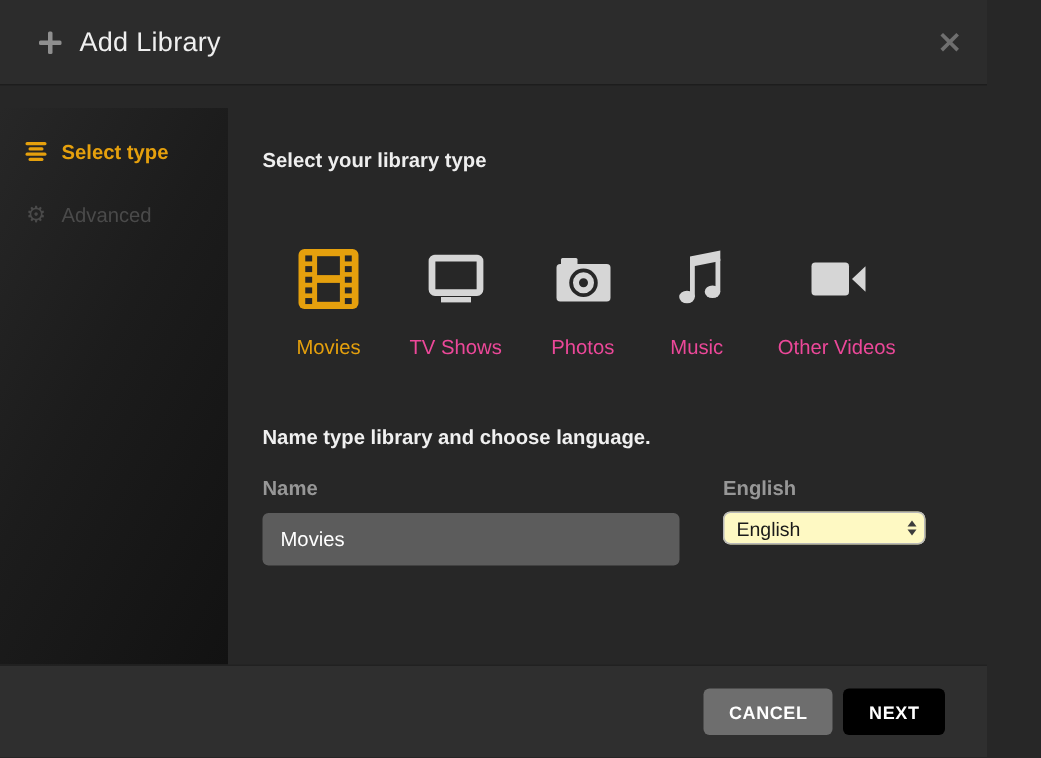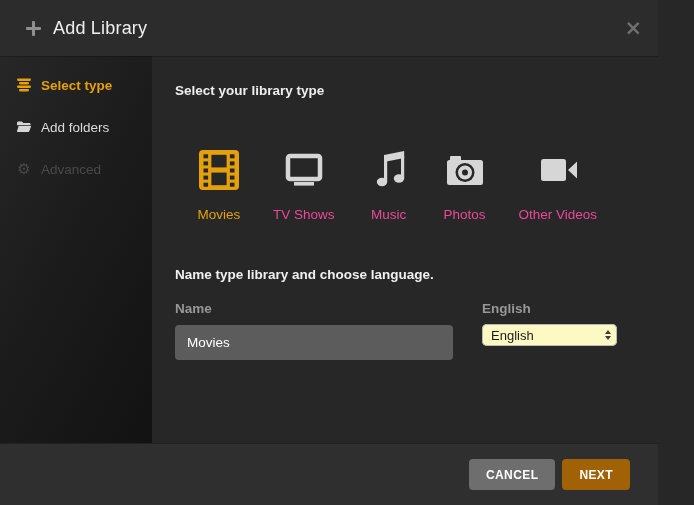--- a/index.html
+++ b/index.html
@@ -25,21 +25,21 @@
   .plus-icon::before { left:6px; top:0; width:3px; height:15px; }
   .plus-icon::after  { left:0; top:6px; width:15px; height:3px; }
   .header-title { color:#efefef; font-size:18px; font-weight:500; margin-left:12px; letter-spacing:.2px; }
   .close-btn {
     position:absolute; right:16px; top:50%; transform:translateY(-50%);
     color:#6f6f6f; font-size:21px; font-weight:700; line-height:1; cursor:pointer;
     font-family:"DejaVu Sans",sans-serif;
   }
 
   
-  .body { flex:1; display:flex; min-height:0; }
+  .body { flex:1; display:flex; min-height:0;margin-top:16px; }
   .sidebar {
     width:152px; flex:0 0 152px;
     background:linear-gradient(118deg,#272727 0%,#1c1c1c 45%,#121212 100%);
     padding-top:8px;
   }
   .sidebar-item {
     height:42px; display:flex; align-items:center; gap:9px;
     padding-left:16px; font-size:13.5px; cursor:pointer;
   }
   .sidebar-item .si-icon { width:16px; height:16px; display:flex; align-items:center; justify-content:center; }
@@ -85,21 +85,21 @@
     display:flex; align-items:center; justify-content:flex-end;
     gap:7px; padding-right:28px; border-top:1px solid rgba(0,0,0,0.28);
   }
   .btn {
     height:31px; border:none; border-radius:4px; color:#ffffff;
     font-size:12px; font-weight:700; letter-spacing:.4px; cursor:pointer;
     font-family:"Liberation Sans","DejaVu Sans",sans-serif;
     display:flex; align-items:center; padding:0 17px;
   }
   .btn-cancel { background:#6e6e6e; }
-  .btn-next   { background:#a16207; }
+  .btn-next   { background:#000000; }
 </style>
 </head>
 <body>
 
 <div class="dialog">
 
   <div class="header">
     <span class="plus-icon"></span>
     <span class="header-title">Add Library</span>
     <span class="close-btn">×</span>
@@ -111,29 +111,20 @@
       <div class="sidebar-item active">
         <span class="si-icon">
           <svg width="16" height="16" viewBox="0 0 16 16">
             <rect x="1" y="1.6" width="14" height="2.3" rx="1.1" fill="#e5a00d"></rect>
             <rect x="3" y="5.1" width="10" height="2.3" rx="1.1" fill="#e5a00d"></rect>
             <rect x="1" y="8.6" width="14" height="2.3" rx="1.1" fill="#e5a00d"></rect>
             <rect x="3" y="12.1" width="10" height="2.3" rx="1.1" fill="#e5a00d"></rect>
           </svg>
         </span>
         <span>Select type</span>
-      </div>
-      <div class="sidebar-item default">
-        <span class="si-icon">
-          <svg width="16" height="16" viewBox="0 0 16 16">
-            <path d="M1 4c0-.8.6-1.4 1.4-1.4h3.4L7.4 4.1h5.8c.8 0 1.4.6 1.4 1.4v.7H1V4z" fill="#d6d6d6"></path>
-            <path d="M2.7 7h12.5l-1.9 5.2c-.2.5-.7.8-1.2.8H1.7c-.5 0-.9-.5-.7-1L2.7 7z" fill="#d6d6d6"></path>
-          </svg>
-        </span>
-        <span>Add folders</span>
       </div>
       <div class="sidebar-item disabled">
         <span class="si-icon">
           <span class="gear-glyph">⚙</span>
         </span>
         <span>Advanced</span>
       </div>
     </div>
 
     <div class="content">
@@ -170,42 +161,42 @@
               <rect x="6" y="8" width="32" height="23" rx="2" fill="none" stroke="#d6d6d6" stroke-width="4.5"></rect>
               <rect x="12" y="34" width="20" height="3.6" fill="#d6d6d6"></rect>
             </svg>
           </span>
           <span class="t-label">TV Shows</span>
         </div>
 
         <div class="type-item">
           <span>
             <svg width="44" height="44" viewBox="0 0 44 44">
+              <rect x="7" y="8" width="11" height="6" rx="1" fill="#d6d6d6"></rect>
+              <rect x="4" y="12" width="36" height="25" rx="2.5" fill="#d6d6d6"></rect>
+              <circle cx="22" cy="24.5" r="9.5" fill="#272727"></circle>
+              <circle cx="22" cy="24.5" r="5" fill="none" stroke="#d6d6d6" stroke-width="4"></circle>
+            </svg>
+          </span>
+          <span class="t-label">Photos</span>
+        </div>
+
+        <div class="type-item">
+          <span>
+            <svg width="44" height="44" viewBox="0 0 44 44">
               <g fill="#d6d6d6">
                 <ellipse cx="15" cy="34" rx="5.2" ry="4.2"></ellipse>
                 <ellipse cx="32" cy="30.5" rx="5.2" ry="4.2"></ellipse>
                 <rect x="17" y="12.5" width="3.2" height="21.5"></rect>
                 <rect x="34" y="8.5" width="3.2" height="22"></rect>
                 <polygon points="17,7 37.2,3 37.2,10 17,14"></polygon>
               </g>
             </svg>
           </span>
           <span class="t-label">Music</span>
-        </div>
-
-        <div class="type-item">
-          <span>
-            <svg width="44" height="44" viewBox="0 0 44 44">
-              <rect x="7" y="8" width="11" height="6" rx="1" fill="#d6d6d6"></rect>
-              <rect x="4" y="12" width="36" height="25" rx="2.5" fill="#d6d6d6"></rect>
-              <circle cx="22" cy="24.5" r="9.5" fill="#272727"></circle>
-              <circle cx="22" cy="24.5" r="5" fill="none" stroke="#d6d6d6" stroke-width="4"></circle>
-            </svg>
-          </span>
-          <span class="t-label">Photos</span>
         </div>
 
         <div class="type-item">
           <span>
             <svg width="44" height="44" viewBox="0 0 44 44">
               <rect x="5" y="11" width="25" height="22" rx="2.5" fill="#d6d6d6"></rect>
               <polygon points="32,22 41,13.5 41,30.5" fill="#d6d6d6"></polygon>
             </svg>
           </span>
           <span class="t-label">Other Videos</span>

